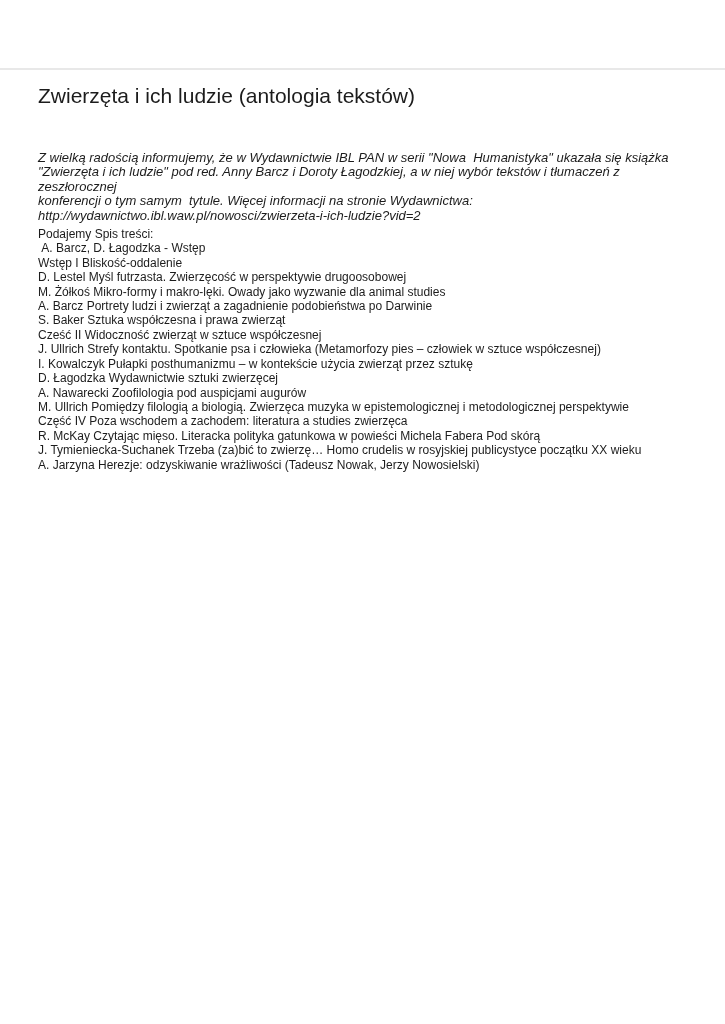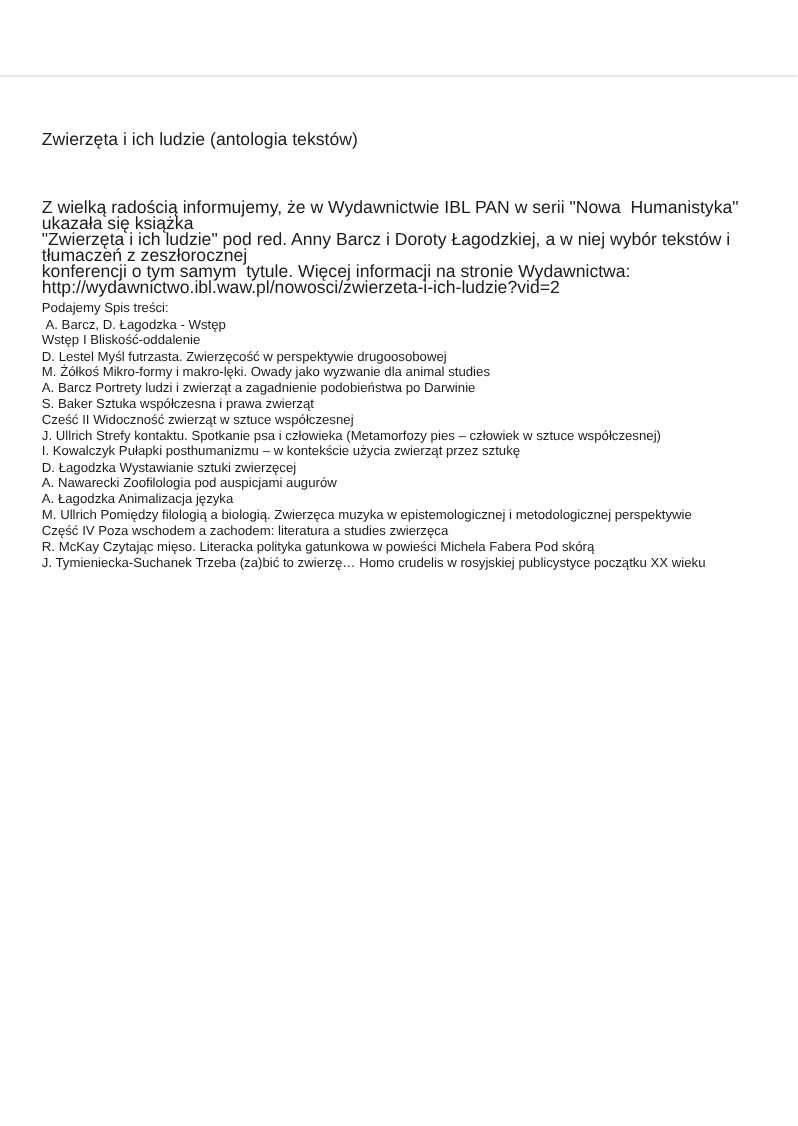--- a/index.html
+++ b/index.html
@@ -14,31 +14,32 @@
     color: var(--text-color, #1c1c1c);
     font-family: "Liberation Sans", sans-serif;
   }
   .top-divider {
     margin-top: 68px;
     height: 2px;
     width: 100%;
     background: var(--divider-color, #e8e8e8);
   }
   .page-title {
-    margin: 48px 25px 0 38px;
-    font-size: 16px;
+    margin: 16px 25px 0 38px;
+    font-size: 21px;
     line-height: 19px;
     font-weight: 400;
     white-space: pre-wrap;
   }
   .intro {
     margin: 46px 25px 0 38px;
-    font-size: 16px;
+    font-size: 13px;
     line-height: 14.4px;
     white-space: pre-wrap;
+    font-style: italic;
   }
   .toc {
     margin: 4px 25px 0 38px;
     font-size: 12px;
     line-height: 14.4px;
   }
   .toc-line {
     white-space: pre-wrap;
   }
 </style>
@@ -58,23 +59,23 @@
       <div>
           <div class="toc-line"> A. Barcz, D. Łagodzka - Wstęp</div>
           <div class="toc-line">Wstęp I Bliskość-oddalenie</div>
           <div class="toc-line">D. Lestel Myśl futrzasta. Zwierzęcość w perspektywie drugoosobowej</div>
           <div class="toc-line">M. Żółkoś Mikro-formy i makro-lęki. Owady jako wyzwanie dla animal studies</div>
           <div class="toc-line">A. Barcz Portrety ludzi i zwierząt a zagadnienie podobieństwa po Darwinie</div>
           <div class="toc-line">S. Baker Sztuka współczesna i prawa zwierząt</div>
           <div class="toc-line">Cześć II Widoczność zwierząt w sztuce współczesnej</div>
           <div class="toc-line">J. Ullrich Strefy kontaktu. Spotkanie psa i człowieka (Metamorfozy pies – człowiek w sztuce współczesnej)</div>
           <div class="toc-line">I. Kowalczyk Pułapki posthumanizmu – w kontekście użycia zwierząt przez sztukę</div>
-          <div class="toc-line">D. Łagodzka Wystawianie sztuki zwierzęcej</div>
+          <div class="toc-line">D. Łagodzka Wydawnictwie sztuki zwierzęcej</div>
           <div class="toc-line">A. Nawarecki Zoofilologia pod auspicjami augurów</div>
-          <div class="toc-line">A. Łagodzka Animalizacja języka</div>
           <div class="toc-line">M. Ullrich Pomiędzy filologią a biologią. Zwierzęca muzyka w epistemologicznej i metodologicznej perspektywie</div>
           <div class="toc-line">Część IV Poza wschodem a zachodem: literatura a studies zwierzęca</div>
           <div class="toc-line">R. McKay Czytając mięso. Literacka polityka gatunkowa w powieści Michela Fabera Pod skórą</div>
           <div class="toc-line">J. Tymieniecka-Suchanek Trzeba (za)bić to zwierzę… Homo crudelis w rosyjskiej publicystyce początku XX wieku</div>
+          <div class="toc-line">A. Jarzyna Herezje: odzyskiwanie wrażliwości (Tadeusz Nowak, Jerzy Nowosielski)</div>
         </div>
     </div>
   </div>
 </div>
 
 </body></html>

